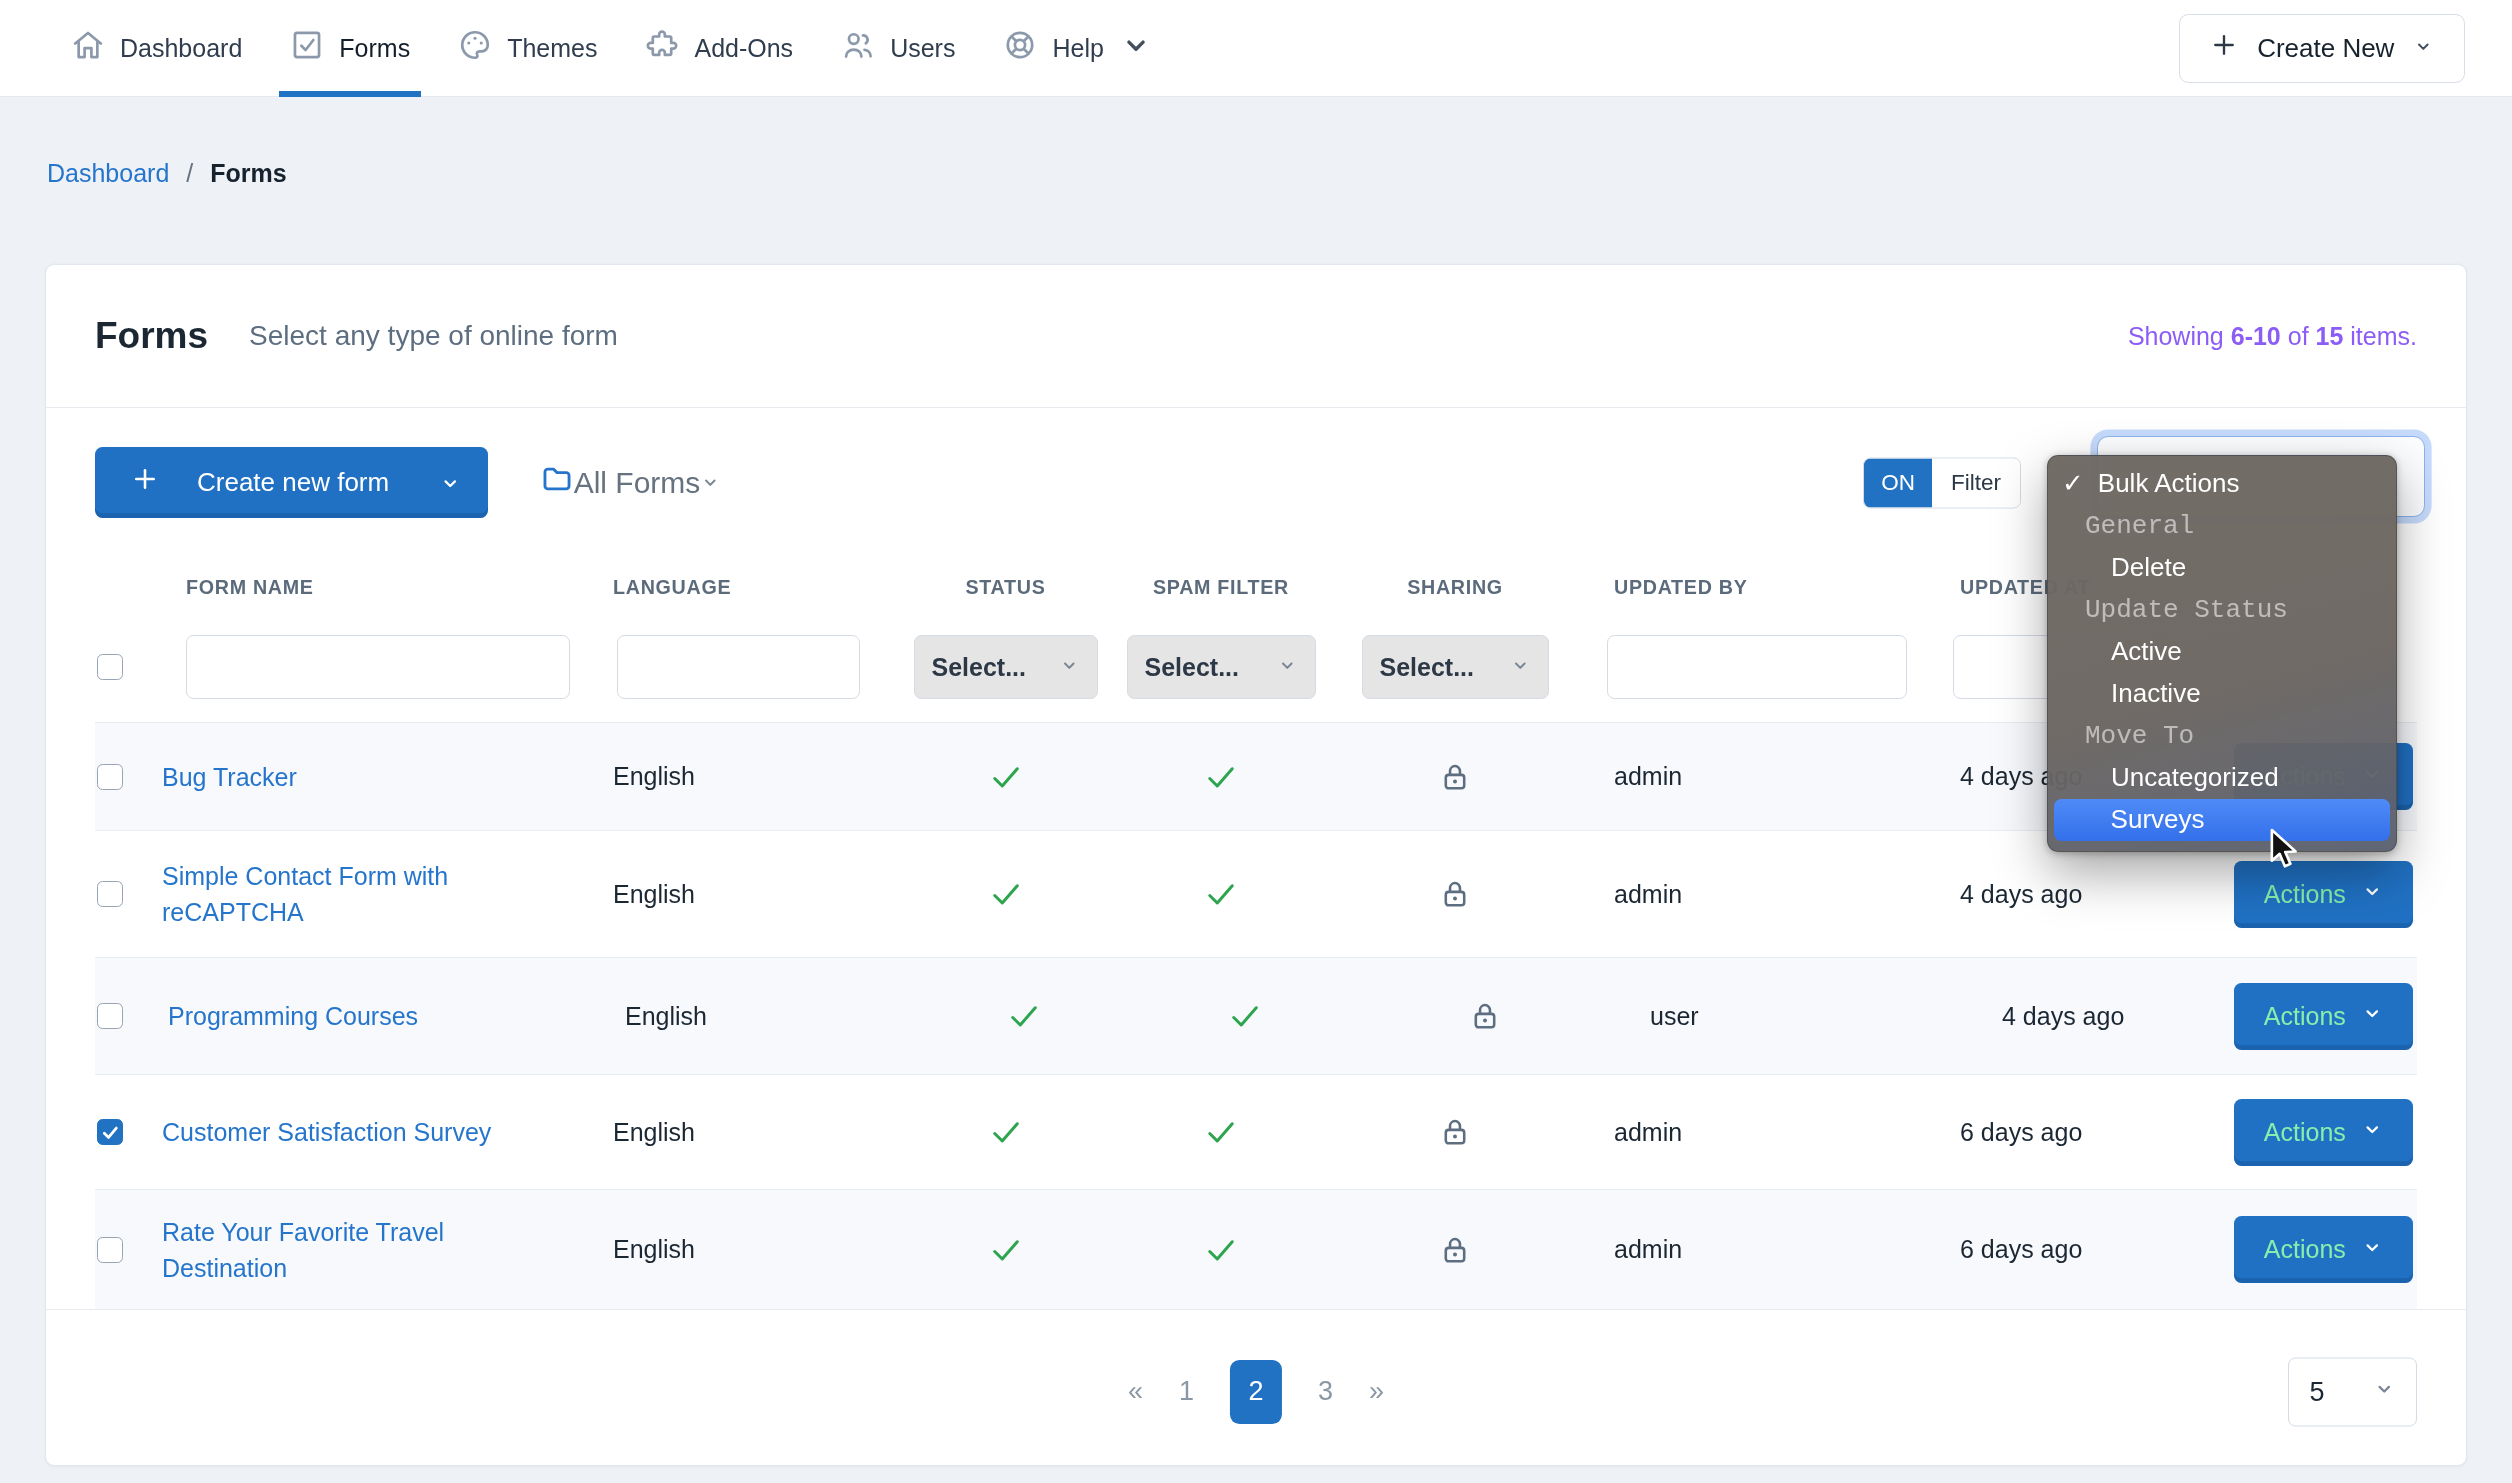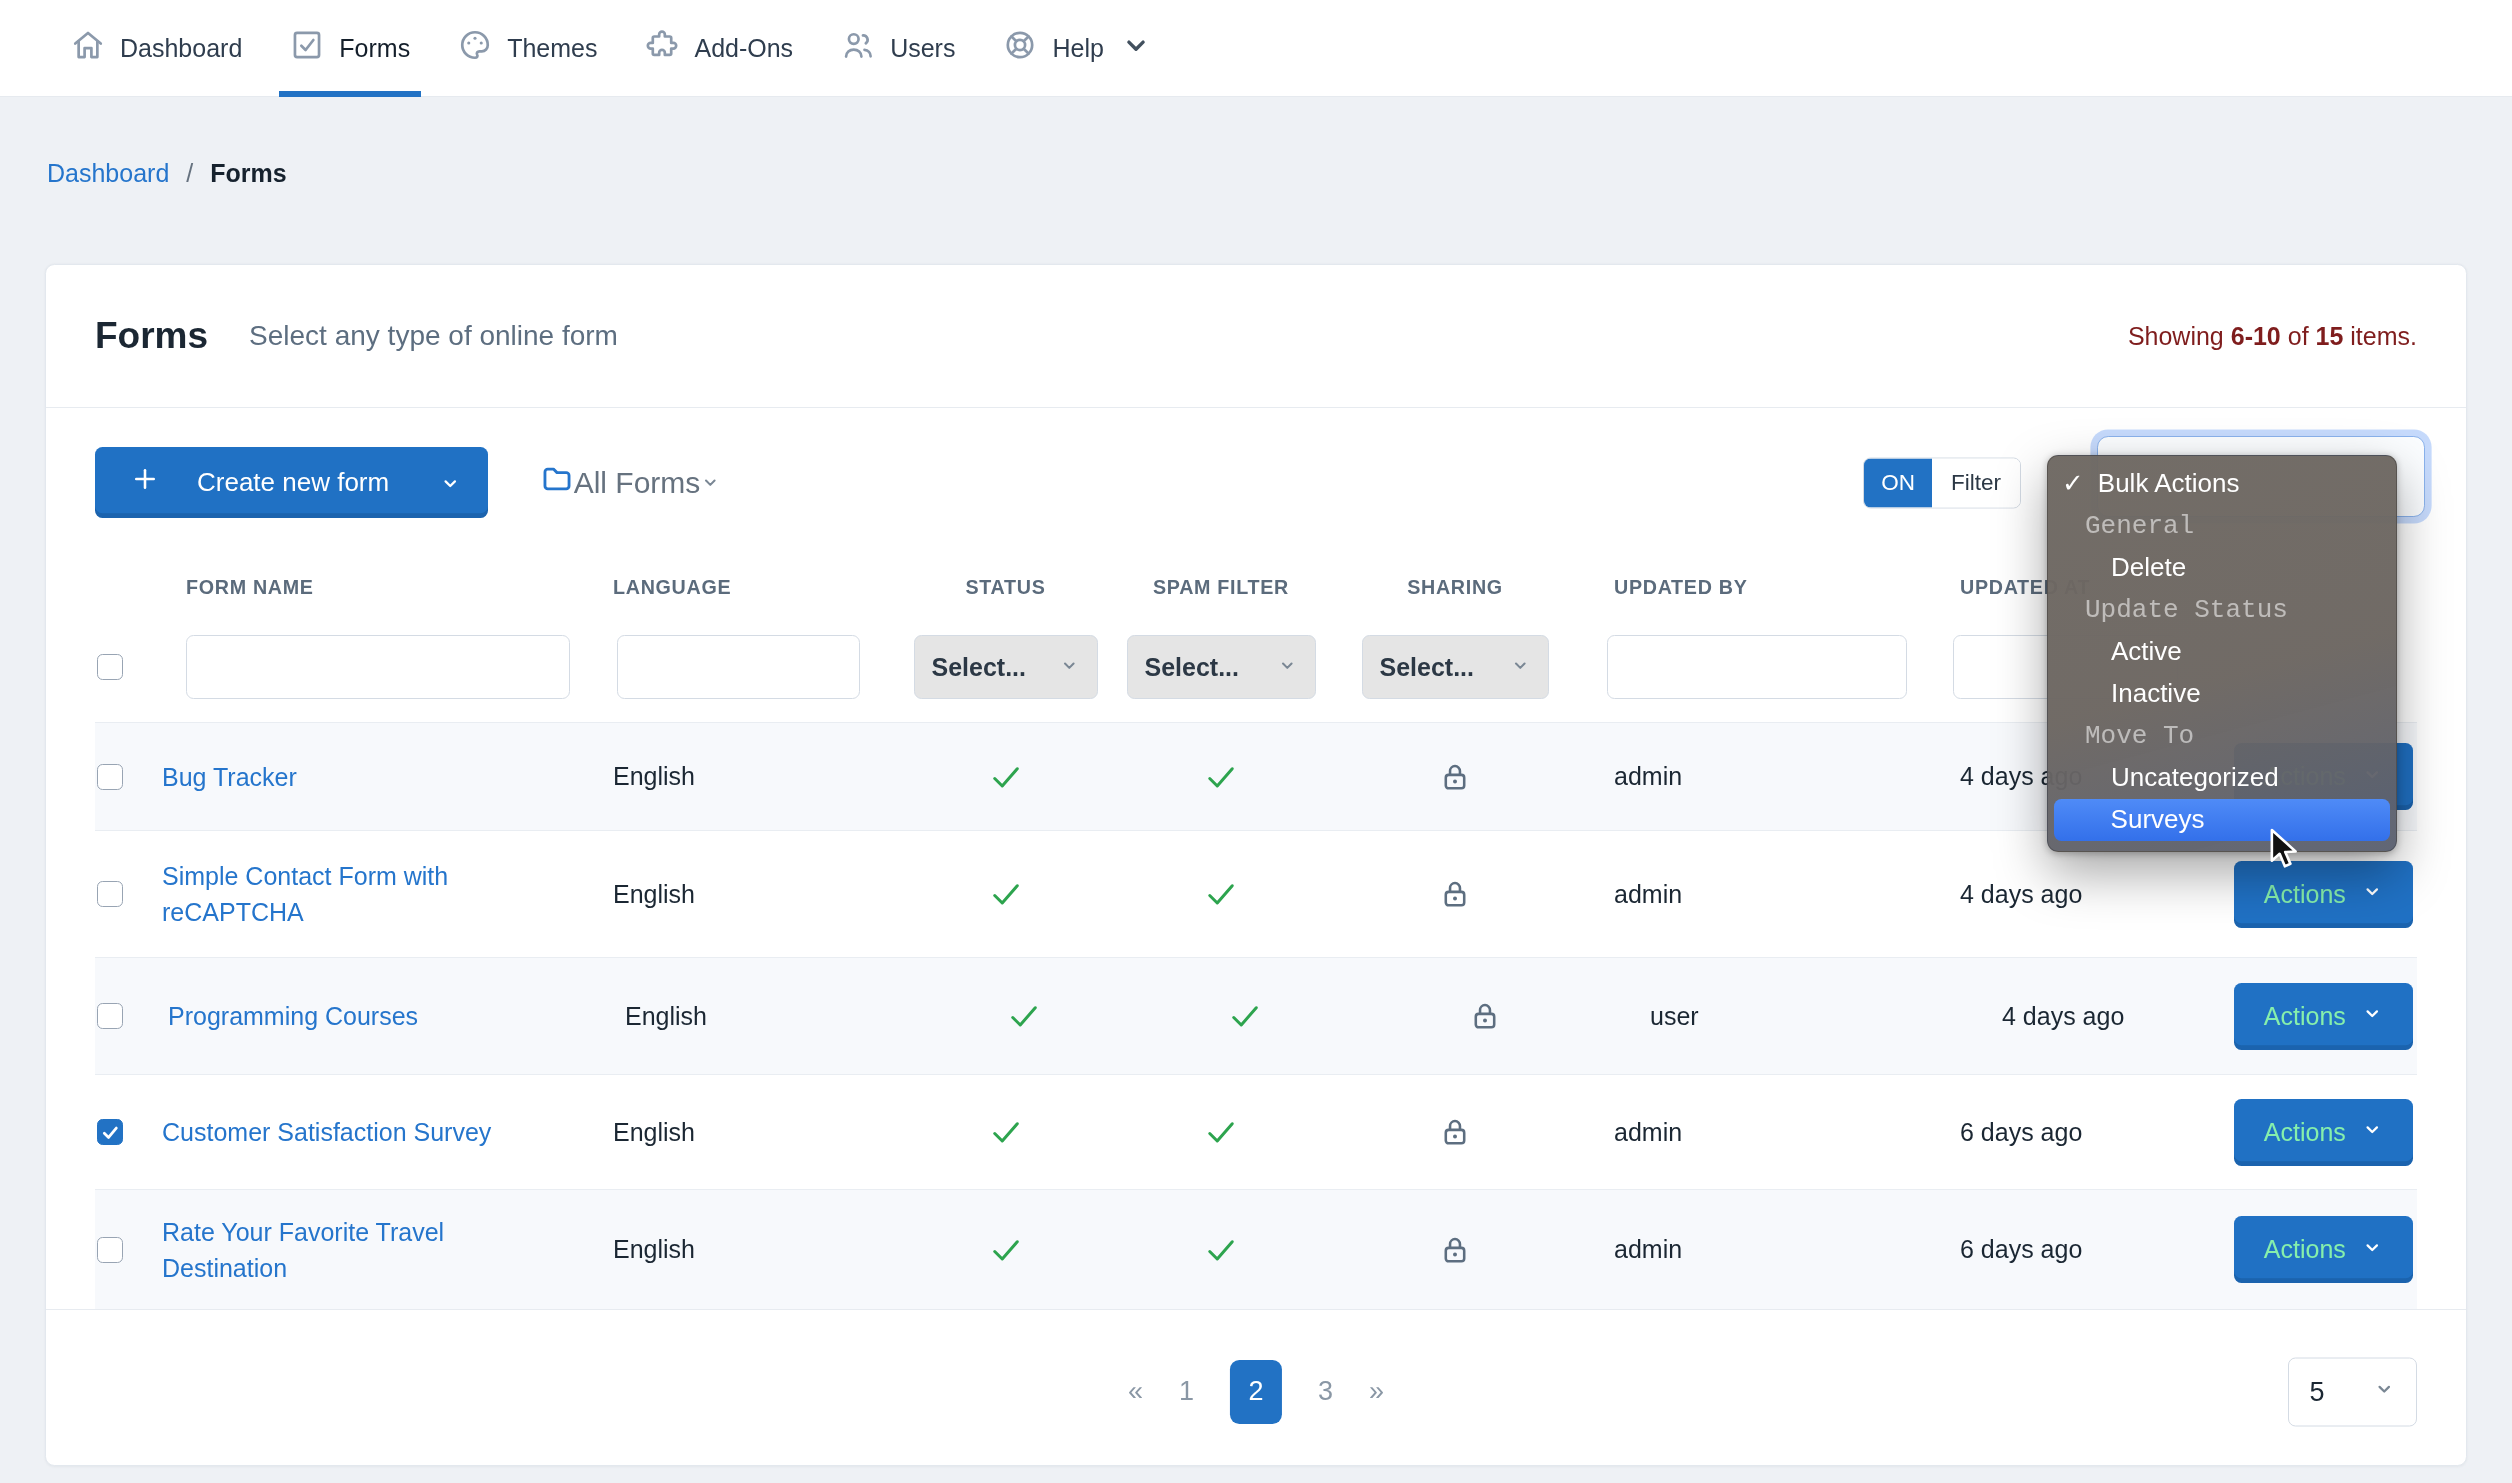--- a/index.html
+++ b/index.html
@@ -28,21 +28,21 @@
   .breadcrumb .crumb-link { color: #2575cc; cursor: pointer; text-decoration: none; }
   .breadcrumb .sep { color: #66727f; }
   .breadcrumb .current { color: #16222e; font-weight: 700; }
 
   
   .card { position: absolute; left: 45px; top: 264px; width: 2422px; height: 1202px; background: #fff;
           border: 0.9px solid #e3e8ee; border-radius: 9.4px; box-shadow: 0 0.9px 2.8px rgba(16,30,54,0.05); }
   .card-header { display: flex; align-items: center; height: 142px; padding: 0 49px; }
   .page-title { font-size: 37px; font-weight: 700; color: #1b2733; }
   .page-subtitle { font-size: 28px; color: #5d6e80; margin-left: 41px; }
-  .showing { margin-left: auto; font-size: 25px; color: #7f1d1d; }
+  .showing { margin-left: auto; font-size: 25px; color: #8b5cf6; }
   .showing .b { font-weight: 700; }
   .divider { height: 0.9px; background: #e7ebf0; }
 
   
   .toolbar { position: relative; height: 150px; display: flex; align-items: center; padding: 0 49px; }
   .btn-create-form { display: flex; align-items: center; height: 71px; background: #2071c4;
                      border-radius: 7.5px; color: #fff; font-size: 26px; cursor: pointer;
                      box-shadow: inset 0 -4.7px 0 rgba(10,52,96,0.22); }
   .bcf-main { display: flex; align-items: center; gap: 38px; padding: 0 13px 0 36px; }
   .bcf-caret { padding: 0 26px 0 37px; display: flex; align-items: center; }
@@ -178,20 +178,30 @@
               <line x1="6" y1="18" x2="9.4" y2="14.6"></line>
               <line x1="18" y1="18" x2="14.6" y2="14.6"></line>
             </svg></span>
         <span>Help</span>
         <span><svg viewBox="0 0 24 24" width="20.6" height="20.6" fill="none" stroke="#42505e" stroke-width="2.4" stroke-linecap="round" stroke-linejoin="round">
               <polyline points="7 10 12 15 17 10"></polyline>
             </svg></span>
       </div>
     </div>
     <div class="nav-spacer"></div>
+    <button class="btn-create-new">
+      <span><svg viewBox="0 0 24 24" width="28" height="28" fill="none" stroke="#2c3845" stroke-width="2" stroke-linecap="round">
+            <line x1="12" y1="4.5" x2="12" y2="19.5"></line>
+            <line x1="4.5" y1="12" x2="19.5" y2="12"></line>
+          </svg></span>
+      <span>Create New</span>
+      <span><svg viewBox="0 0 24 24" width="20.6" height="20.6" fill="none" stroke="#42505e" stroke-width="2.4" stroke-linecap="round" stroke-linejoin="round">
+            <polyline points="7 10 12 15 17 10"></polyline>
+          </svg></span>
+    </button>
   </div>
 
   <div class="breadcrumb">
     <a class="crumb-link">Dashboard</a>
     <span class="sep">/</span>
     <span class="current">Forms</span>
   </div>
 
   <div class="card">
 

